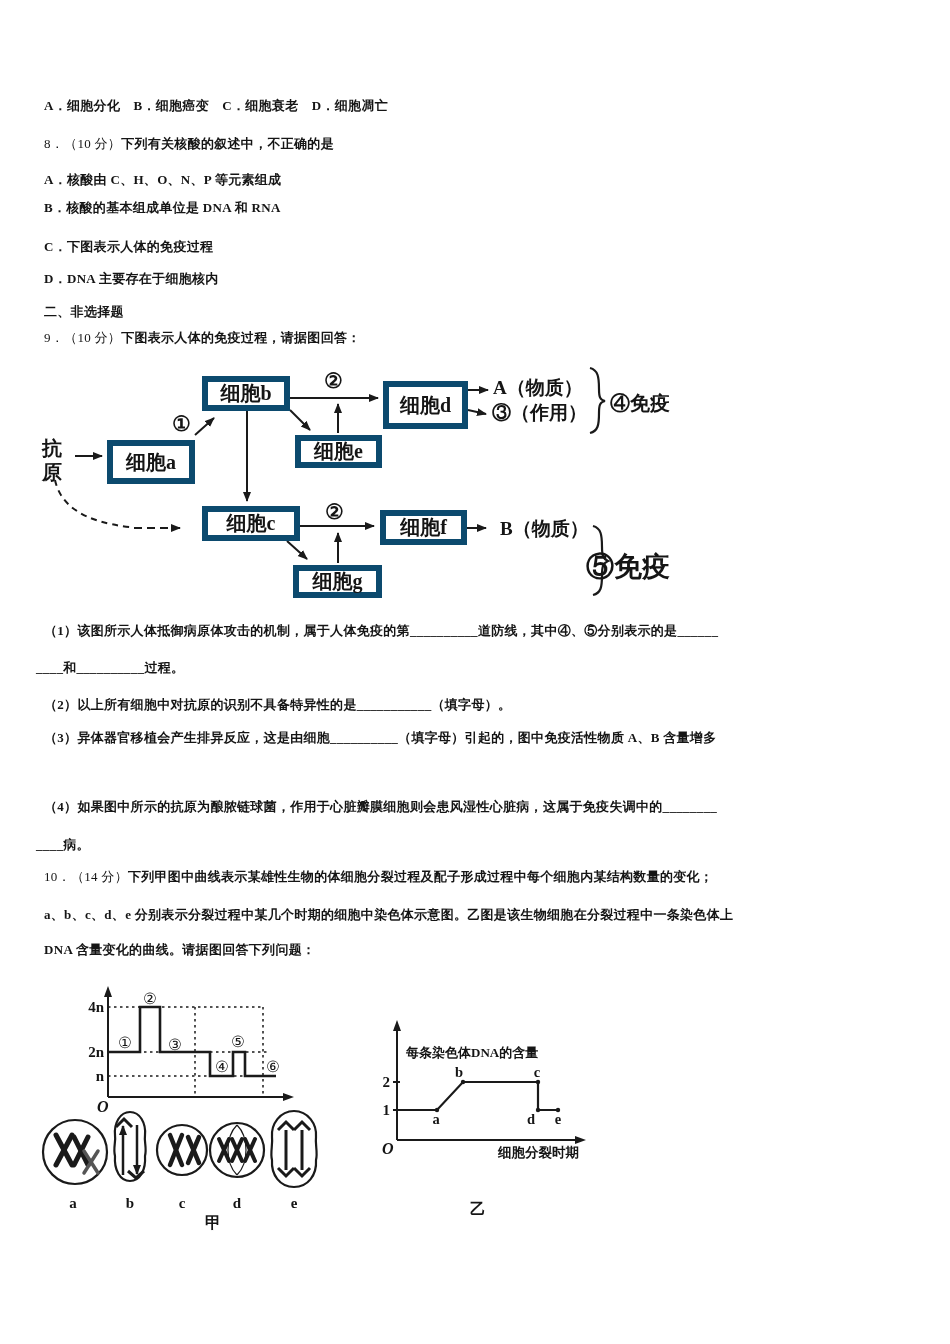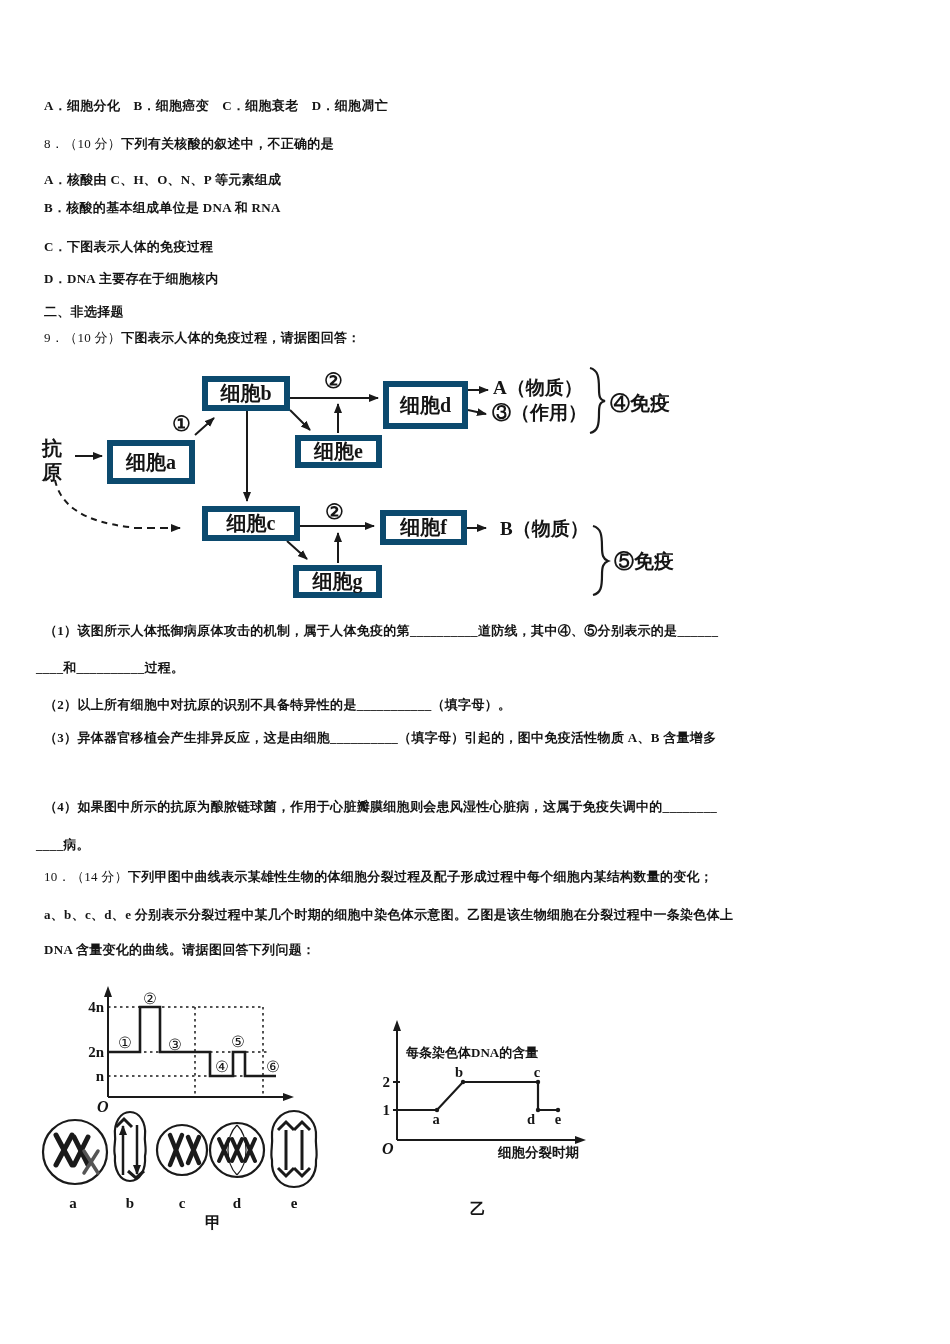--- a/index.html
+++ b/index.html
@@ -73,21 +73,21 @@
     <div class="box" style="left:172px;top:148px;width:98px;height:35px">细胞c</div>
     <div class="box" style="left:350px;top:152px;width:87px;height:35px">细胞f</div>
     <div class="box" style="left:263px;top:207px;width:89px;height:33px">细胞g</div>
     <span class="dlab circ" style="left:142px;top:54px">①</span>
     <span class="dlab circ" style="left:294px;top:11px">②</span>
     <span class="dlab circ" style="left:295px;top:142px">②</span>
     <span class="dlab" style="left:463px;top:17px">A（物质）</span>
     <span class="dlab" style="left:462px;top:42px">③（作用）</span>
     <span class="dlab" style="left:580px;top:32px;font-size:20px">④免疫</span>
     <span class="dlab" style="left:470px;top:158px">B（物质）</span>
-    <span class="dlab" style="left:584px;top:190px;font-size:20px">⑤免疫</span>
+    <span class="dlab" style="left:556px;top:190px;font-size:28px">⑤免疫</span>
   </div>
 
   <div class="line" style="top:622px">（1）该图所示人体抵御病原体攻击的机制，属于人体免疫的第__________道防线，其中④、⑤分别表示的是______</div>
   <div class="line cont" style="top:659px">____和__________过程。</div>
   <div class="line" style="top:696px">（2）以上所有细胞中对抗原的识别不具备特异性的是___________（填字母）。</div>
   <div class="line" style="top:729px">（3）异体器官移植会产生排异反应，这是由细胞__________（填字母）引起的，图中免疫活性物质 A、B 含量增多</div>
   <div class="line" style="top:798px">（4）如果图中所示的抗原为酿脓链球菌，作用于心脏瓣膜细胞则会患风湿性心脏病，这属于免疫失调中的________</div>
   <div class="line cont" style="top:836px">____病。</div>
 
   <div class="line" style="top:868px"><span class="qnum">10．（14 分）</span><span>下列甲图中曲线表示某雄性生物的体细胞分裂过程及配子形成过程中每个细胞内某结构数量的变化；</span></div>

